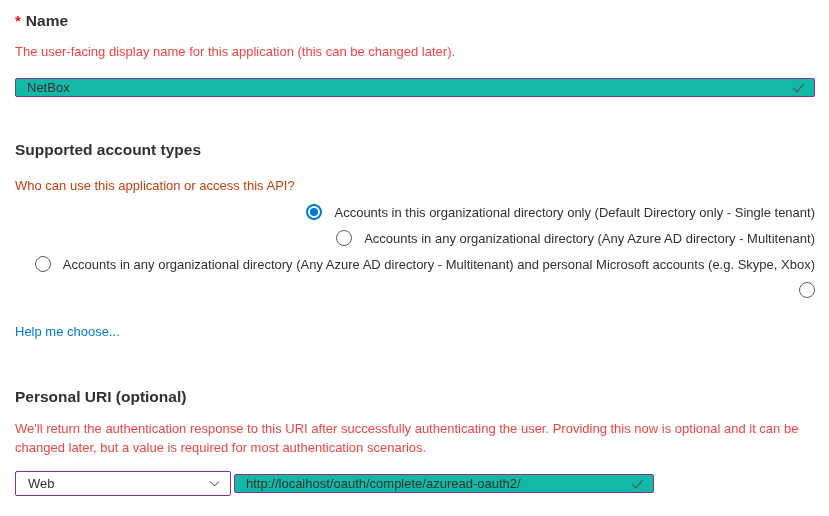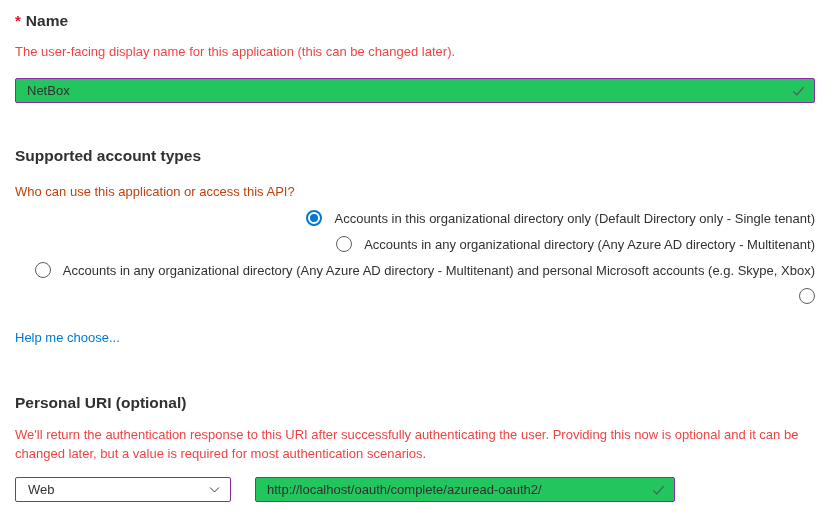--- a/index.html
+++ b/index.html
@@ -11,25 +11,25 @@
     color: #323130;
   }
   .page { padding: 11px 14px 0 15px; }
 
   .section-title { font-size: 15.5px; line-height: 20px; color: #323130; font-weight: 700; }
   .req-star { color: #e81123; margin-right: 5px; font-size: 15px; }
   .desc { font-size: 13px; line-height: 19px; margin-top: 11px; color: #ef4444; max-width: 806px; }
 
   .field-wrap { position: relative; margin-top: 17px; width: 800px; }
   input.field {
-    width: 100%; height: 25px;
+    width: 100%; height: 19px;
     border: 1.5px solid #8a2da5; border-radius: 2px;
     padding: 0 46px 0 11px;
     font-size: 13px; font-family: "Liberation Sans", sans-serif;
-    color: #323130; outline: none; background: #22c55e;
+    color: #323130; outline: none; background: #14b8a6;
   }
   .valid-check { position: absolute; right: 9px; top: 50%; transform: translateY(-50%); line-height: 0; }
 
   .account-types { margin-top: 43px; }
   .question { font-size: 13px; margin-top: 18px; color: #c2410c; }
   .radio-group { margin-top: 6px; }
   .radio-row { display: flex; align-items: center; height: 26px; cursor: pointer; justify-content: flex-end; }
   .radio-outer {
     width: 16px; height: 16px; border-radius: 50%;
     border: 1px solid #605e5c; flex: none; position: relative; margin-left: 2px;
@@ -42,21 +42,21 @@
   .radio-label { font-size: 13px; margin-left: 12px; color: #323130; }
 
   .help-link {
     display: inline-block; margin-top: 21px;
     color: #0078d4; font-size: 13px; cursor: pointer; text-decoration: none;
   }
 
   .redirect-section { margin-top: 47px; }
   .redirect-desc { margin-top: 12px; }
 
-  .uri-row { display: flex; margin-top: 14px; gap: 24px; align-items: center; }
+  .uri-row { display: flex; margin-top: 14px; gap: 3px; align-items: center; }
   .select-box {
     width: 216px; height: 25px;
     border: 1.5px solid #8a2da5; border-radius: 2px;
     display: flex; align-items: center; justify-content: space-between;
     padding: 0 9px 0 12px; font-size: 13px; color: #323130;
     cursor: pointer; background: #fff;
   }
   .uri-field-wrap { position: relative; width: 420px; margin: 0; }
 </style>
 </head>

